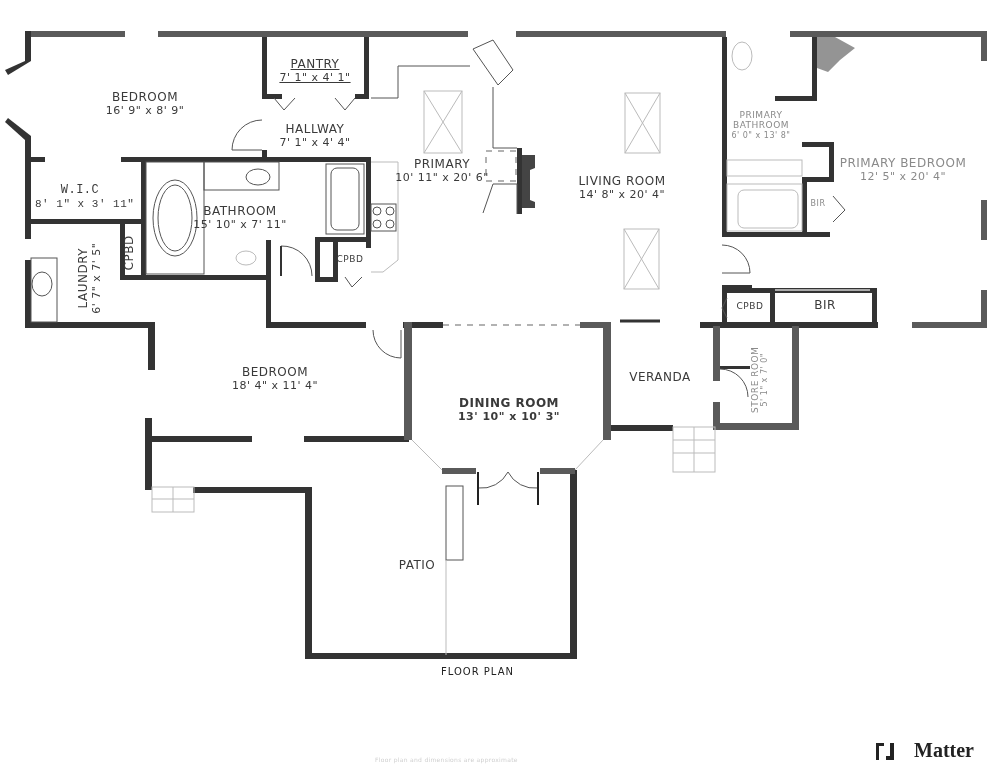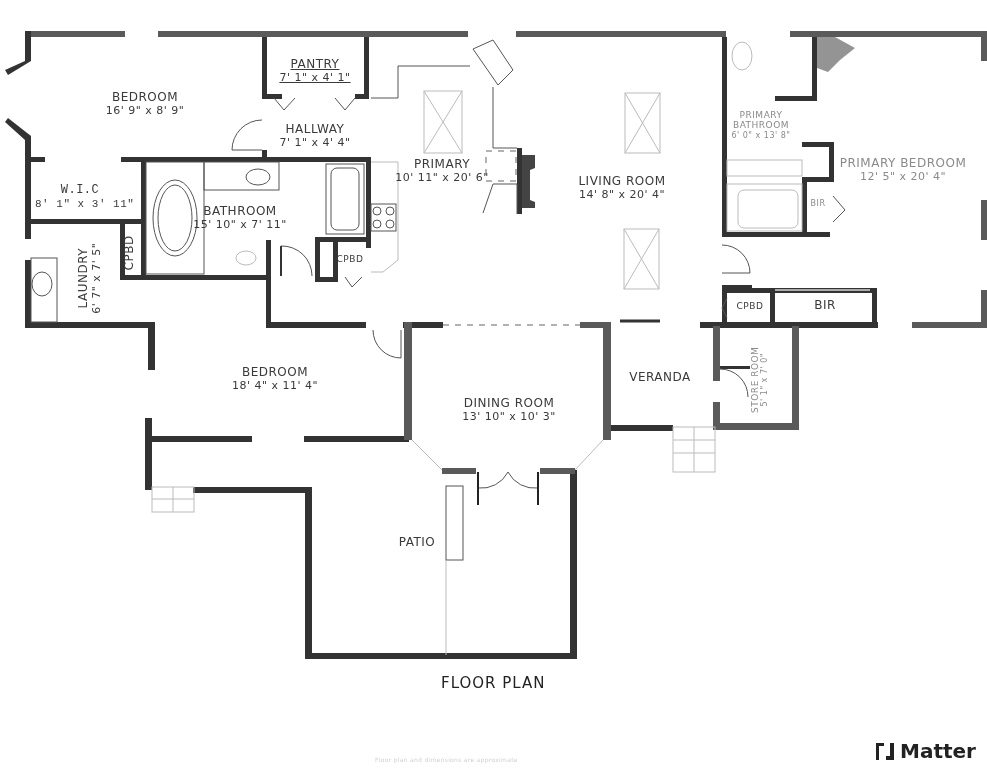--- a/index.html
+++ b/index.html
@@ -10,23 +10,23 @@
     .wall-soft { fill: #5a5a5a; }
     .thin { stroke: #555; stroke-width: 1; fill: none; }
     .faint { stroke: #bbb; stroke-width: 1; fill: none; }
     .dash { stroke: #999; stroke-width: 1.5; fill: none; stroke-dasharray: 6 6; }
     .lbl { position: absolute; text-align: center; white-space: nowrap; line-height: 1.15;
            color: #3a3a3a; letter-spacing: 0.5px; }
     .lbl .name { display: block; font-size: 12px; }
     .lbl .dim { display: block; font-size: 11px; }
     .faint-lbl { color: #8a8a8a; }
     .vert { transform: rotate(-90deg); transform-origin: center center; }
-    .title { position: absolute; left: 441px; top: 666px; font-size: 15px; letter-spacing: 1px; color: #222; margin-top: 8px; }
+    .title { position: absolute; left: 441px; top: 666px; font-size: 10px; letter-spacing: 1px; color: #222; }
     .disclaimer { position: absolute; left: 375px; top: 756px; font-size: 6px; color: #cfcfcf; letter-spacing: 0.3px; }
-    .brand { position: absolute; left: 874px; top: 739px; display: flex; align-items: center; gap: 4px; }
+    .brand { position: absolute; left: 874px; top: 739px; display: flex; align-items: center; gap: 18px; font-family: Liberation Serif, serif; }
     .brand-name { font-size: 20px; font-weight: bold; color: #222; }
     .small { font-size: 10px; }
   </style>
 </head>
 <body>
 
 <svg class="plan" width="987" height="768" viewBox="0 0 987 768">
 
   <g>
     <rect class="wall-soft" x="25" y="31" width="100" height="6"></rect>
@@ -258,32 +258,32 @@
 <div class="lbl" style="left:730px;top:301px;width:40px;">
   <span class="name" style="font-size:9px;">CPBD</span>
 </div>
 <div class="lbl" style="left:800px;top:299px;width:50px;">
   <span class="name">BIR</span>
 </div>
 <div class="lbl" style="left:220px;top:366px;width:110px;">
   <span class="name">BEDROOM</span>
   <span class="dim">18' 4" x 11' 4"</span>
 </div>
-<div class="lbl" style="left:454px;top:397px;width:110px;">
+<div class="lbl" style="left:454px;top:397px;width:110px;font-weight:bold;">
   <span class="name">DINING ROOM</span>
   <span class="dim">13' 10" x 10' 3"</span>
 </div>
 <div class="lbl" style="left:625px;top:371px;width:70px;">
   <span class="name">VERANDA</span>
 </div>
 <div class="lbl vert faint-lbl" style="left:715px;top:370px;width:90px;">
   <span class="name" style="font-size:9px;">STORE ROOM</span>
   <span class="dim" style="font-size:8px;">5' 1" x 7' 0"</span>
 </div>
-<div class="lbl" style="left:392px;top:536px;width:50px;text-align:center;">
+<div class="lbl" style="left:392px;top:559px;width:50px;text-align:center;">
   <span class="name">PATIO</span>
 </div>
 
 <div class="title">FLOOR PLAN</div>
 <div class="disclaimer">Floor plan and dimensions are approximate</div>
 
 <div class="brand">
   <svg width="22" height="22" viewBox="0 0 22 22">
     <path d="M2,3 L10,3 L10,6 L5,6 L5,20 L2,20 Z" fill="#222"></path>
     <path d="M12,16 L16,16 L16,3 L20,3 L20,20 L12,20 Z" fill="#222"></path>

